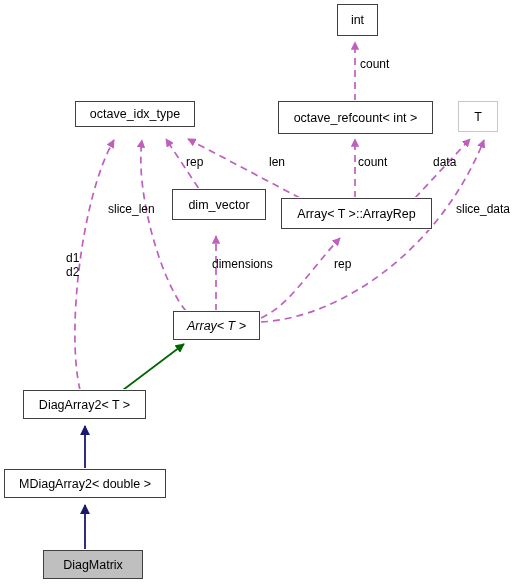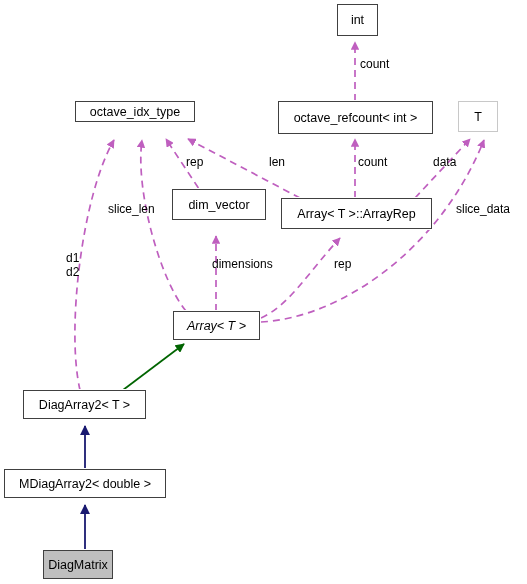--- a/index.html
+++ b/index.html
@@ -107,21 +107,21 @@
       <path d="M 85,469 L 85,426" stroke="#191970" stroke-width="1.8" fill="none" marker-end="url(#arrow-inherit)"></path>
 
       <path d="M 85,550 L 85,505" stroke="#191970" stroke-width="1.8" fill="none" marker-end="url(#arrow-inherit)"></path>
     </g>
   </svg>
 
   <div class="node thick" style="left:337px;top:4px;width:41px;height:32px;justify-content:center;">
     <span>int</span>
   </div>
 
-  <div class="node thick" style="left:75px;top:101px;width:120px;height:21px;">
+  <div class="node thick" style="left:75px;top:101px;width:120px;height:26px;">
     <span>octave_idx_type</span>
   </div>
 
   <div class="node thick" style="left:278px;top:101px;width:155px;height:33px;">
     <span>octave_refcount&lt; int &gt;</span>
   </div>
 
   <div class="node light" style="left:458px;top:101px;width:40px;height:31px;">
     <span>T</span>
   </div>
@@ -139,21 +139,21 @@
   </div>
 
   <div class="node thick" style="left:23px;top:390px;width:123px;height:29px;">
     <span>DiagArray2&lt; T &gt;</span>
   </div>
 
   <div class="node thick" style="left:4px;top:469px;width:162px;height:29px;">
     <span>MDiagArray2&lt; double &gt;</span>
   </div>
 
-  <div class="node current" style="left:43px;top:550px;width:70px;height:29px;">
+  <div class="node current" style="left:43px;top:550px;width:100px;height:29px;">
     <span>DiagMatrix</span>
   </div>
 
   <div class="edge-label" style="left:360px;top:57px;">count</div>
   <div class="edge-label" style="left:186px;top:155px;">rep</div>
   <div class="edge-label" style="left:269px;top:155px;">len</div>
   <div class="edge-label" style="left:358px;top:155px;">count</div>
   <div class="edge-label" style="left:433px;top:155px;">data</div>
   <div class="edge-label" style="left:108px;top:202px;">slice_len</div>
   <div class="edge-label" style="left:456px;top:202px;">slice_data</div>

